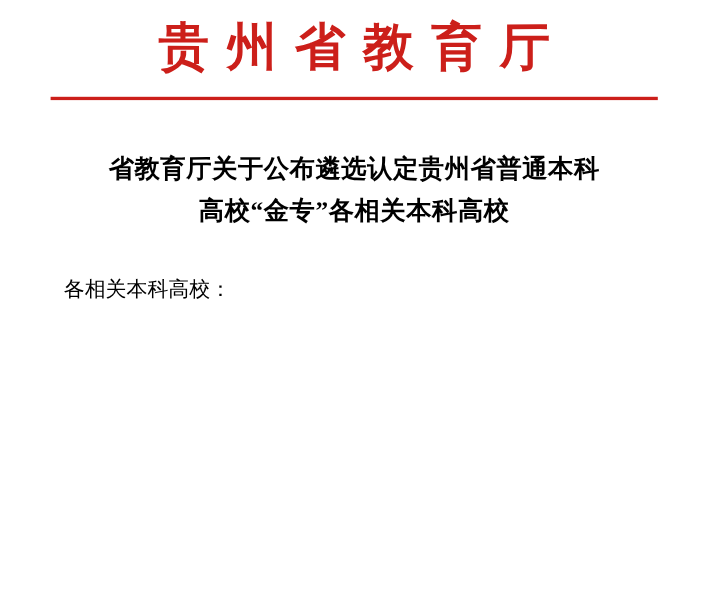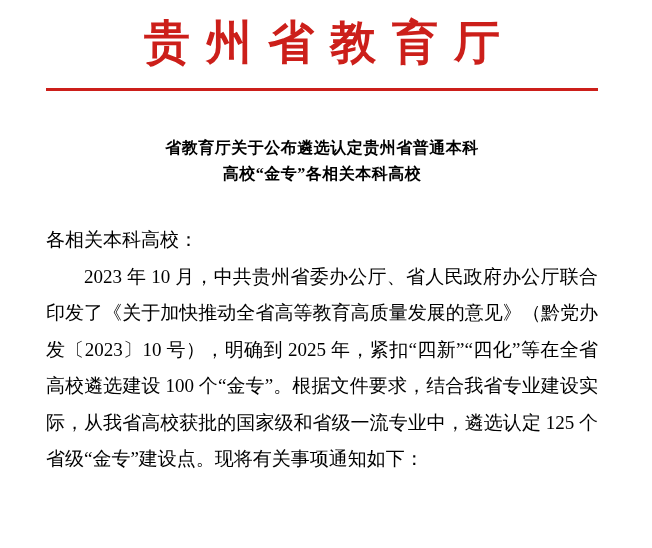--- a/index.html
+++ b/index.html
@@ -37,36 +37,37 @@
   .red-rule {
     margin-top: 16px;
     height: 3px;
     background: #cc1f1a;
     width: 100%;
   }
   .doc-title {
     margin-top: 44px;
     text-align: center;
     font-weight: bold;
-    font-size: 16px;
+    font-size: 23px;
     line-height: 1.68;
     color: #000000;
     letter-spacing: 0.5px;
   }
   .doc-title .line {
     display: block;
     white-space: nowrap;
   }
   .body-text {
     margin-top: 34px;
     font-size: 19px;
     line-height: 1.92;
     color: #000000;
     text-align: justify;
     text-justify: inter-ideograph;
+    margin-left: 12px;
   }
   .para {
     margin: 0;
   }
   .para.indent {
     text-indent: 2em;
   }
 </style>
 </head>
 <body>
@@ -78,16 +79,15 @@
     <div class="red-rule"></div>
   </div>
 
   <div class="doc-title">
     <span class="line">省教育厅关于公布遴选认定贵州省普通本科</span>
     <span class="line">高校“金专”各相关本科高校</span>
   </div>
 
   <div class="body-text">
     <p class="para">各相关本科高校：</p>
-    <p class="para indent">2023 年 10 月，中共贵州省委办公厅、省人民政府办公厅联合印发了《关于加快推动全省高等教育高质量发展的意见》（黔党办发〔2023〕10 号），明确到 2025 年，紧扣“四新”“四化”等在全省高校遴选建设 100 个“金专”。根据文件要求，结合我省专业建设实际，从我省高校获批的国家级和省级一流专业中，遴选认定 125 个省级“金专”建设点。现将有关事项通知如下：</p>
   </div>
 
 </div>
 
 </body></html>

